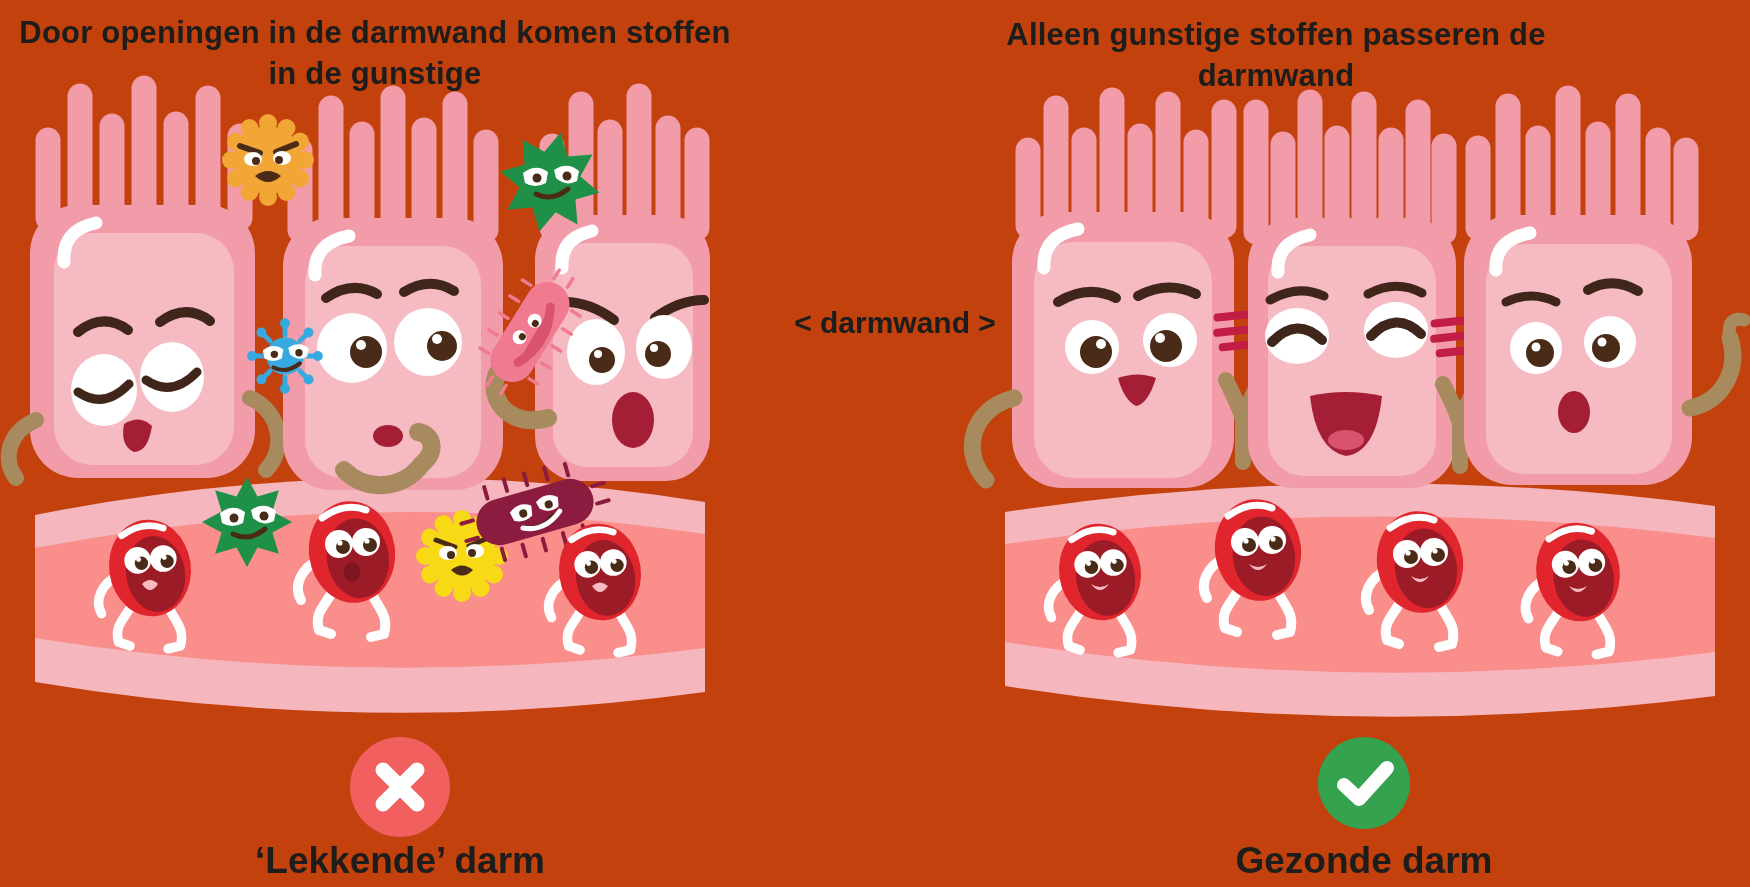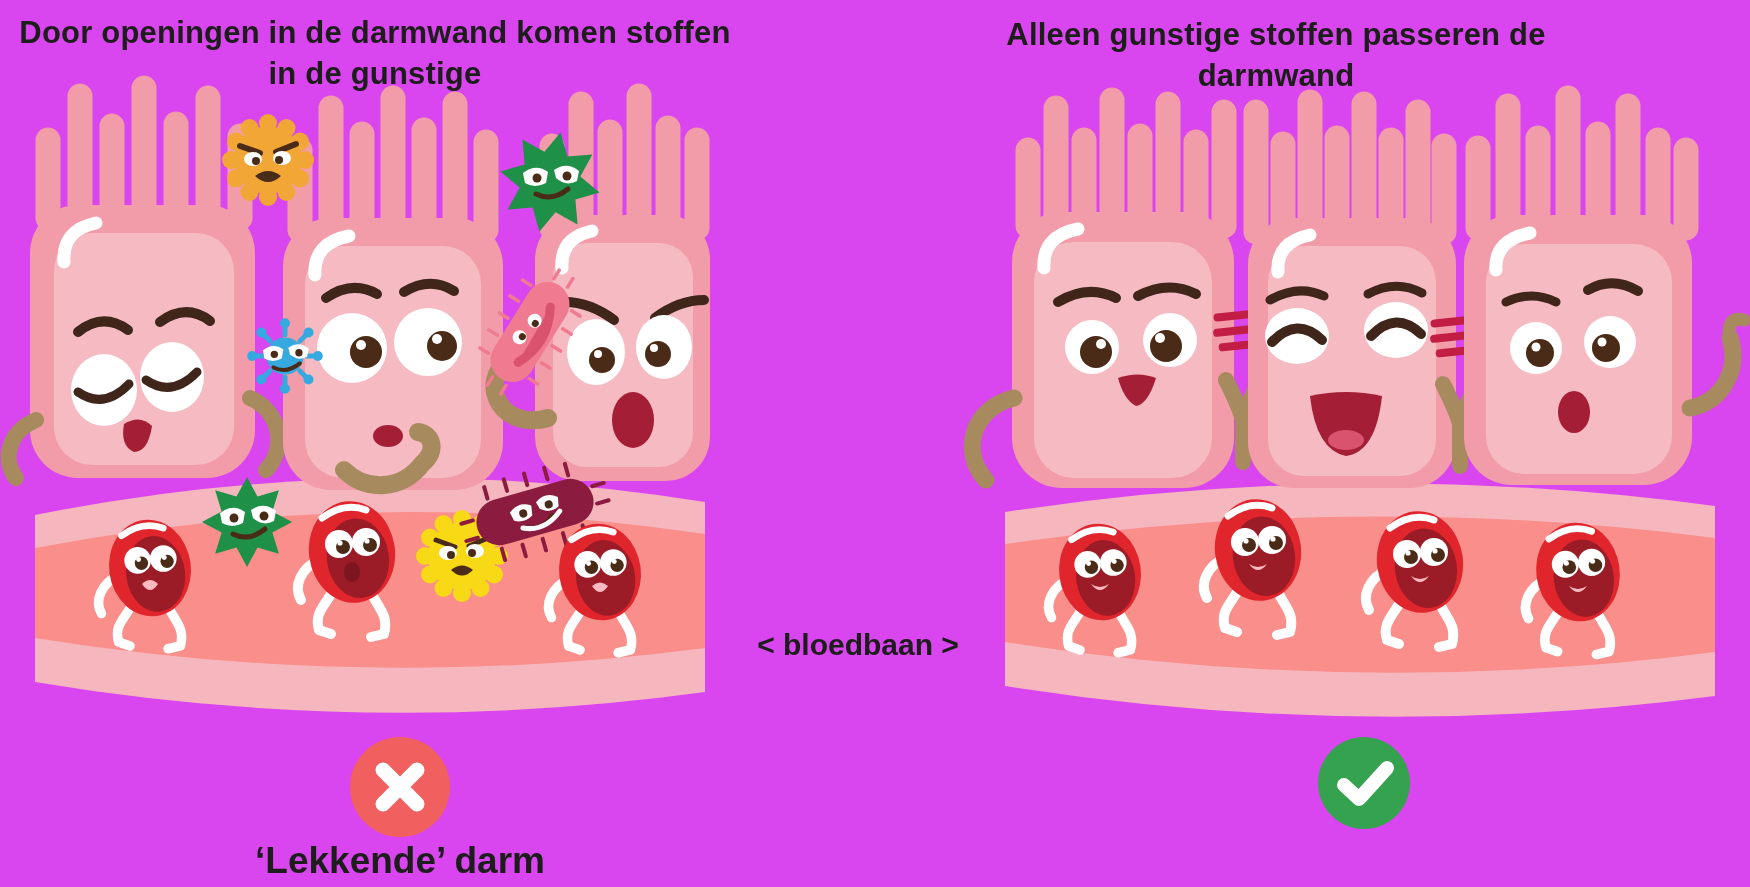--- a/index.html
+++ b/index.html
@@ -1,16 +1,16 @@
 <!DOCTYPE html>
 <html style="--text: #1d1d1b; --villus_outer: #f19ca8; --villus_inner: #f5bac2; --arm_brown: #a78b5f; --brow: #40251a; --pupil: #4a2b17; --mouth_red: #a41e35; --mouth_tongue: #d9536f; --band_light: #f5b6be; --band_salmon: #f98e8a; --rbc_red: #e1252d; --rbc_dark: #9b1b26; --rbc_mouth: #f8b9c0; --microbe_green: #1f9048; --microbe_orange: #f1a636; --microbe_yellow: #f7d916; --microbe_blue: #36a9e1; --microbe_pink: #f07a90; --microbe_maroon: #8c1c3f; --badge_red: #f15f5f; --badge_green: #34a24e; --tight_junction: #c21e45;"><head>
 <meta charset="utf-8">
 <style>
   html,body{margin:0;padding:0;background:#fff;}
-  .canvas{position:relative;width:1750px;height:887px;background:#d946ef;overflow:hidden;
+  .canvas{position:relative;width:1750px;height:887px;background:#c2410c;overflow:hidden;
           font-family:"Liberation Sans","DejaVu Sans",sans-serif;color:var(--text,#1d1d1b);}
   .canvas svg{position:absolute;left:0;top:0;}
   .title{position:absolute;text-align:center;font-size:31px;font-weight:600;line-height:41px;letter-spacing:.2px;}
   .title.left{left:10px;top:12px;width:730px;}
   .title.right{left:926px;top:14px;width:700px;}
   .annot{position:absolute;text-align:center;font-size:30px;font-weight:600;width:260px;}
   .annot.wall{left:765px;top:306px;}
   .annot.blood{left:728px;top:628px;}
   .caption{position:absolute;text-align:center;font-size:37px;font-weight:700;width:520px;}
   .caption.left{left:140px;top:840px;}
@@ -323,16 +323,17 @@
   </g>
 </svg>
 
   <div class="title left">
     <div>Door openingen in de darmwand komen stoffen</div>
     <div>in de gunstige</div>
   </div>
 
   <div class="title right">Alleen gunstige stoffen passeren de darmwand</div>
 
-  <div class="annot blood">&lt; bloedbaan &gt;</div>
+  <div class="annot wall">&lt; darmwand &gt;</div>
 
   <div class="caption left">‘Lekkende’ darm</div>
+  <div class="caption right">Gezonde darm</div>
 </div>
 
 </body></html>

